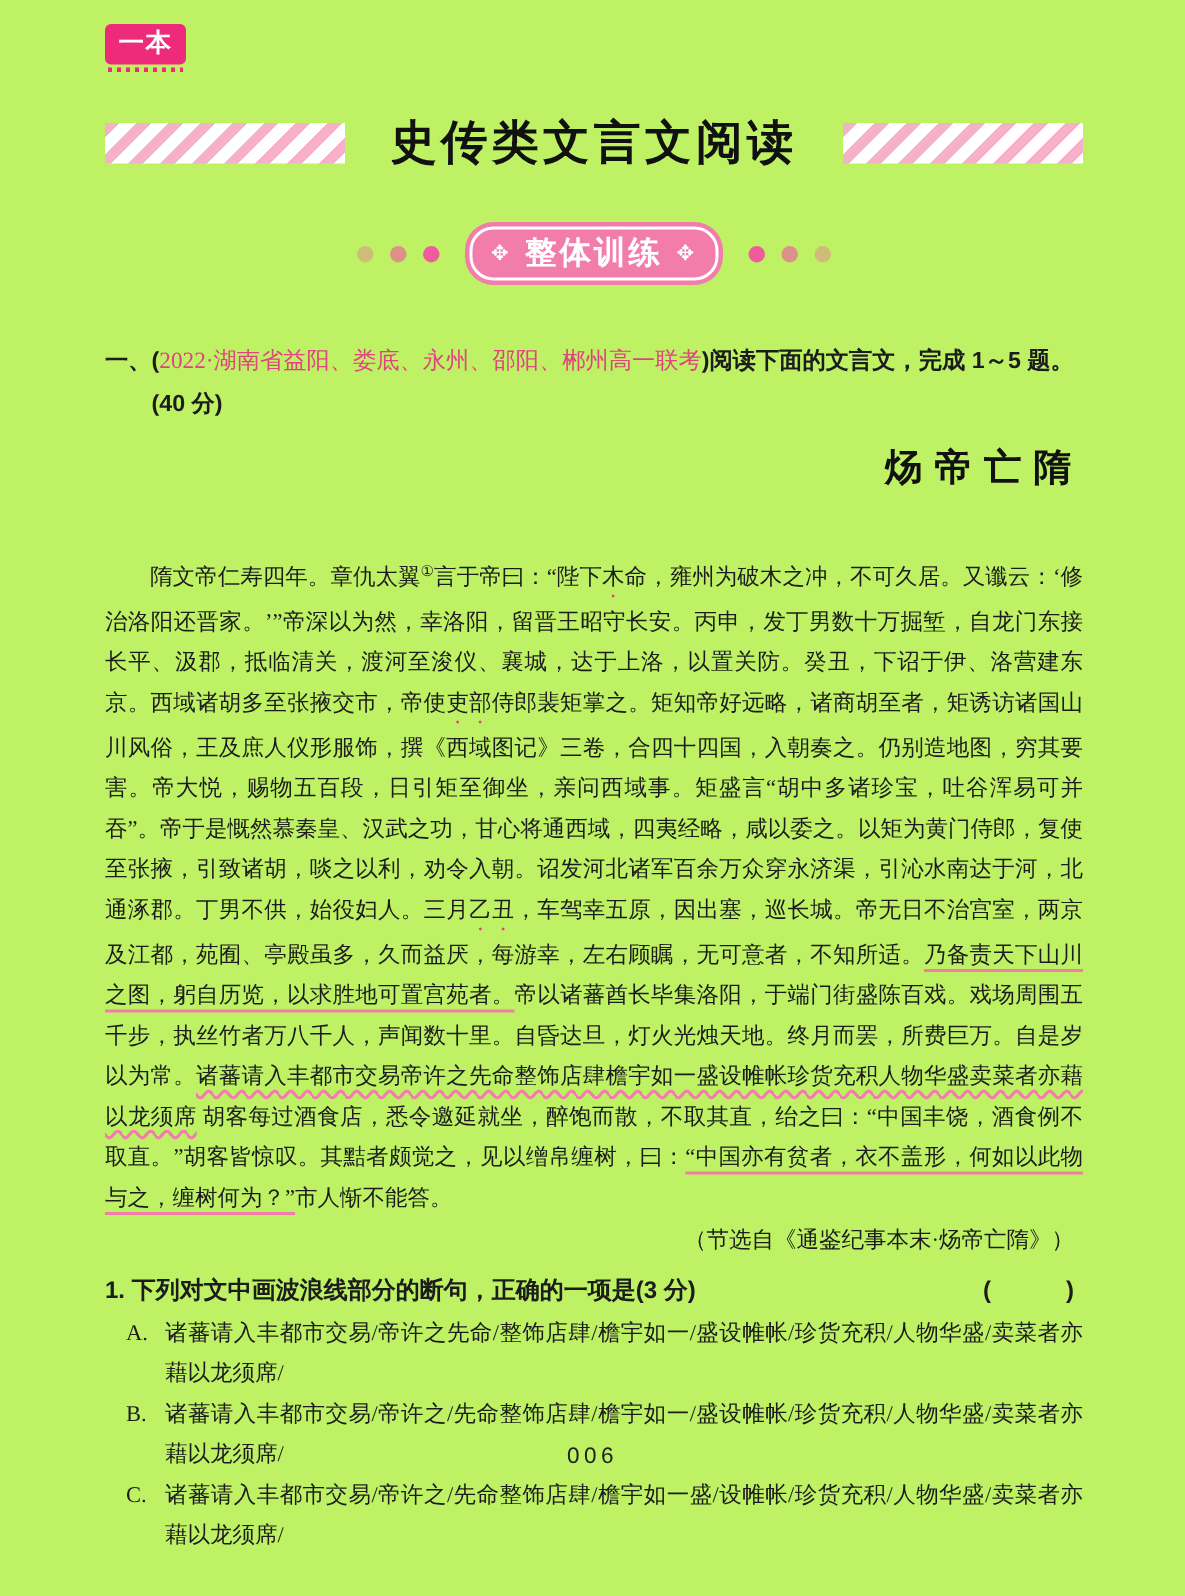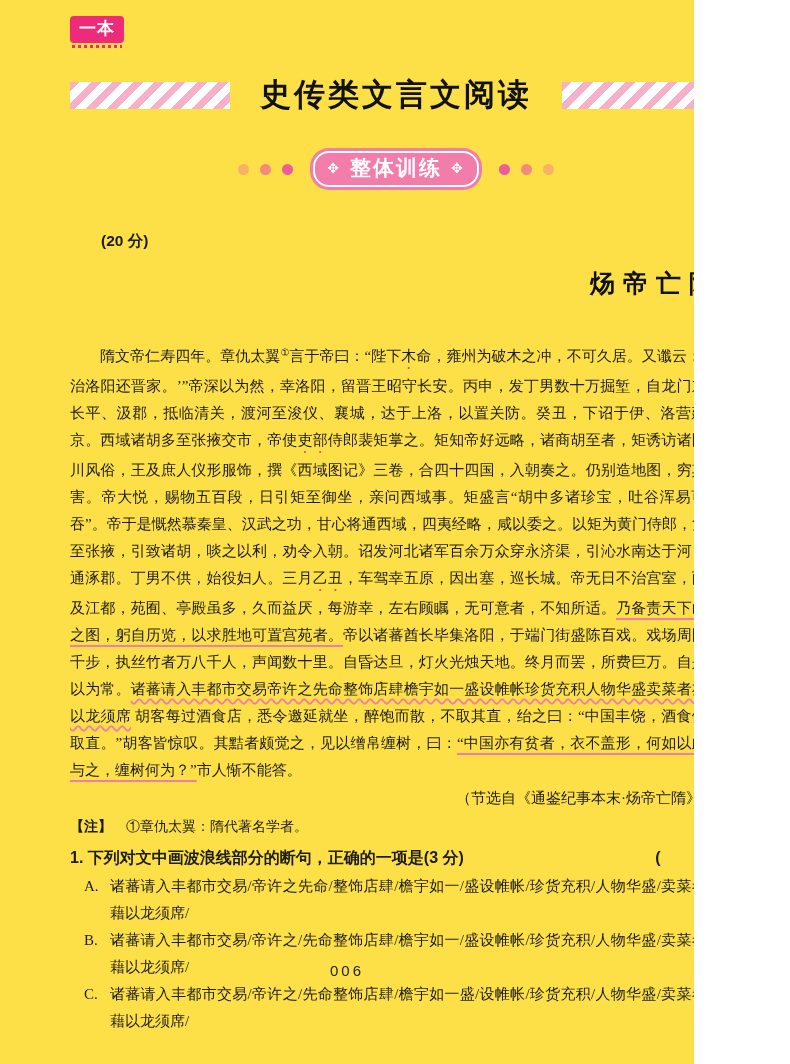--- a/index.html
+++ b/index.html
@@ -1,17 +1,17 @@
 <!DOCTYPE html>
 <html><head>
 <meta charset="utf-8">
 <style>
   html,body { margin:0; padding:0; background:#ffffff; }
   body { width:790px; height:1064px; font-family:"Liberation Serif","DejaVu Serif",serif; color:#1c1c1c; }
-  #page { position:relative; width:694px; height:1064px; overflow:hidden; background:#fde047; }
+  #page { position:relative; width:790px; height:1064px; overflow:hidden; background:#bef264; }
   .content { position:absolute; left:70px; width:652px; top:0; }
 
   
   .logo { display:inline-block; margin-top:16px; background:#ee2a7b; color:#fff;
           font-family:"Liberation Sans","DejaVu Sans",sans-serif; font-weight:bold;
           font-size:17px; line-height:20px; padding:3px 9px 4px; border-radius:4px; letter-spacing:1px; }
   .logo-tag { width:50px; height:3px; margin:2px 0 0 2px;
               background:repeating-linear-gradient(90deg,#ee2a7b 0 3px,transparent 3px 6px); }
 
   
@@ -102,33 +102,33 @@
           <span>整体训练</span>
           <span class="flower">✥</span>
         </span>
       </span>
       <span class="dot"></span>
       <span class="dot d2"></span>
       <span class="dot d1"></span>
     </div>
 
     <div class="intro">
-      <div class="score-line">(20 分)</div>
+      <div><span>一、</span><span>(</span><span class="intro-source">2022·湖南省益阳、娄底、永州、邵阳、郴州高一联考</span><span>)</span><span>阅读下面的文言文，完成 1～5 题。</span></div>
+      <div class="score-line">(40 分)</div>
     </div>
 
     <div class="title-row">
       <div class="article-title">炀帝亡隋</div>
     </div>
 
     <div class="passage">
       <div class="passage-text"><span class="seg-normal">隋文帝仁寿四年。章仇太翼</span><span class="seg-sup">①</span><span class="seg-normal">言于帝曰：“陛下</span><span class="seg-dots">木</span><span class="seg-normal">命，雍州为破木之冲，不可久居。又谶云：‘修治洛阳还晋家。’”帝深以为然，幸洛阳，留晋王昭守长安。丙申，发丁男数十万掘堑，自龙门东接长平、汲郡，抵临清关，渡河至浚仪、襄城，达于上洛，以置关防。癸丑，下诏于伊、洛营建东京。西域诸胡多至张掖交市，帝使</span><span class="seg-dots">吏部</span><span class="seg-normal">侍郎裴矩掌之。矩知帝好远略，诸商胡至者，矩诱访诸国山川风俗，王及庶人仪形服饰，撰《西域图记》三卷，合四十四国，入朝奏之。仍别造地图，穷其要害。帝大悦，赐物五百段，日引矩至御坐，亲问西域事。矩盛言“胡中多诸珍宝，吐谷浑易可并吞”。帝于是慨然慕秦皇、汉武之功，甘心将通西域，四夷经略，咸以委之。以矩为黄门侍郎，复使至张掖，引致诸胡，啖之以利，劝令入朝。诏发河北诸军百余万众穿永济渠，引沁水南达于河，北通涿郡。丁男不供，始役妇人。三月</span><span class="seg-dots">乙丑</span><span class="seg-normal">，车驾幸五原，因出塞，巡长城。帝无日不治宫室，两京及江都，苑囿、亭殿虽多，久而益厌，每游幸，左右顾瞩，无可意者，不知所适。</span><span class="seg-underline">乃备责天下山川之图，躬自历览，以求胜地可置宫苑者。</span><span class="seg-normal">帝以诸蕃酋长毕集洛阳，于端门街盛陈百戏。戏场周围五千步，执丝竹者万八千人，声闻数十里。自昏达旦，灯火光烛天地。终月而罢，所费巨万。自是岁以为常。</span><span class="seg-wavy">诸蕃请入丰都市交易帝许之先命整饰店肆檐宇如一盛设帷帐珍货充积人物华盛卖菜者亦藉以龙须席</span><span class="seg-normal"> 胡客每过酒食店，悉令邀延就坐，醉饱而散，不取其直，绐之曰：“中国丰饶，酒食例不取直。”胡客皆惊叹。其黠者颇觉之，见以缯帛缠树，曰：</span><span class="seg-underline">“中国亦有贫者，衣不盖形，何如以此物与之，缠树何为？”</span><span class="seg-normal">市人惭不能答。</span></div>
       <div class="attribution">（节选自《通鉴纪事本末·炀帝亡隋》）</div>
     </div>
 
-    <div class="note"><span class="note-label">【注】</span><span>　①章仇太翼：隋代著名学者。</span></div>
 
     <div class="q-stem">
       <span>1.</span>
       <span>下列对文中画波浪线部分的断句，正确的一项是(3 分)</span>
       <span class="q-bracket">(　　)</span>
     </div>
 
     <div class="options">
         <div class="option">
           <span class="opt-label">A.</span>

